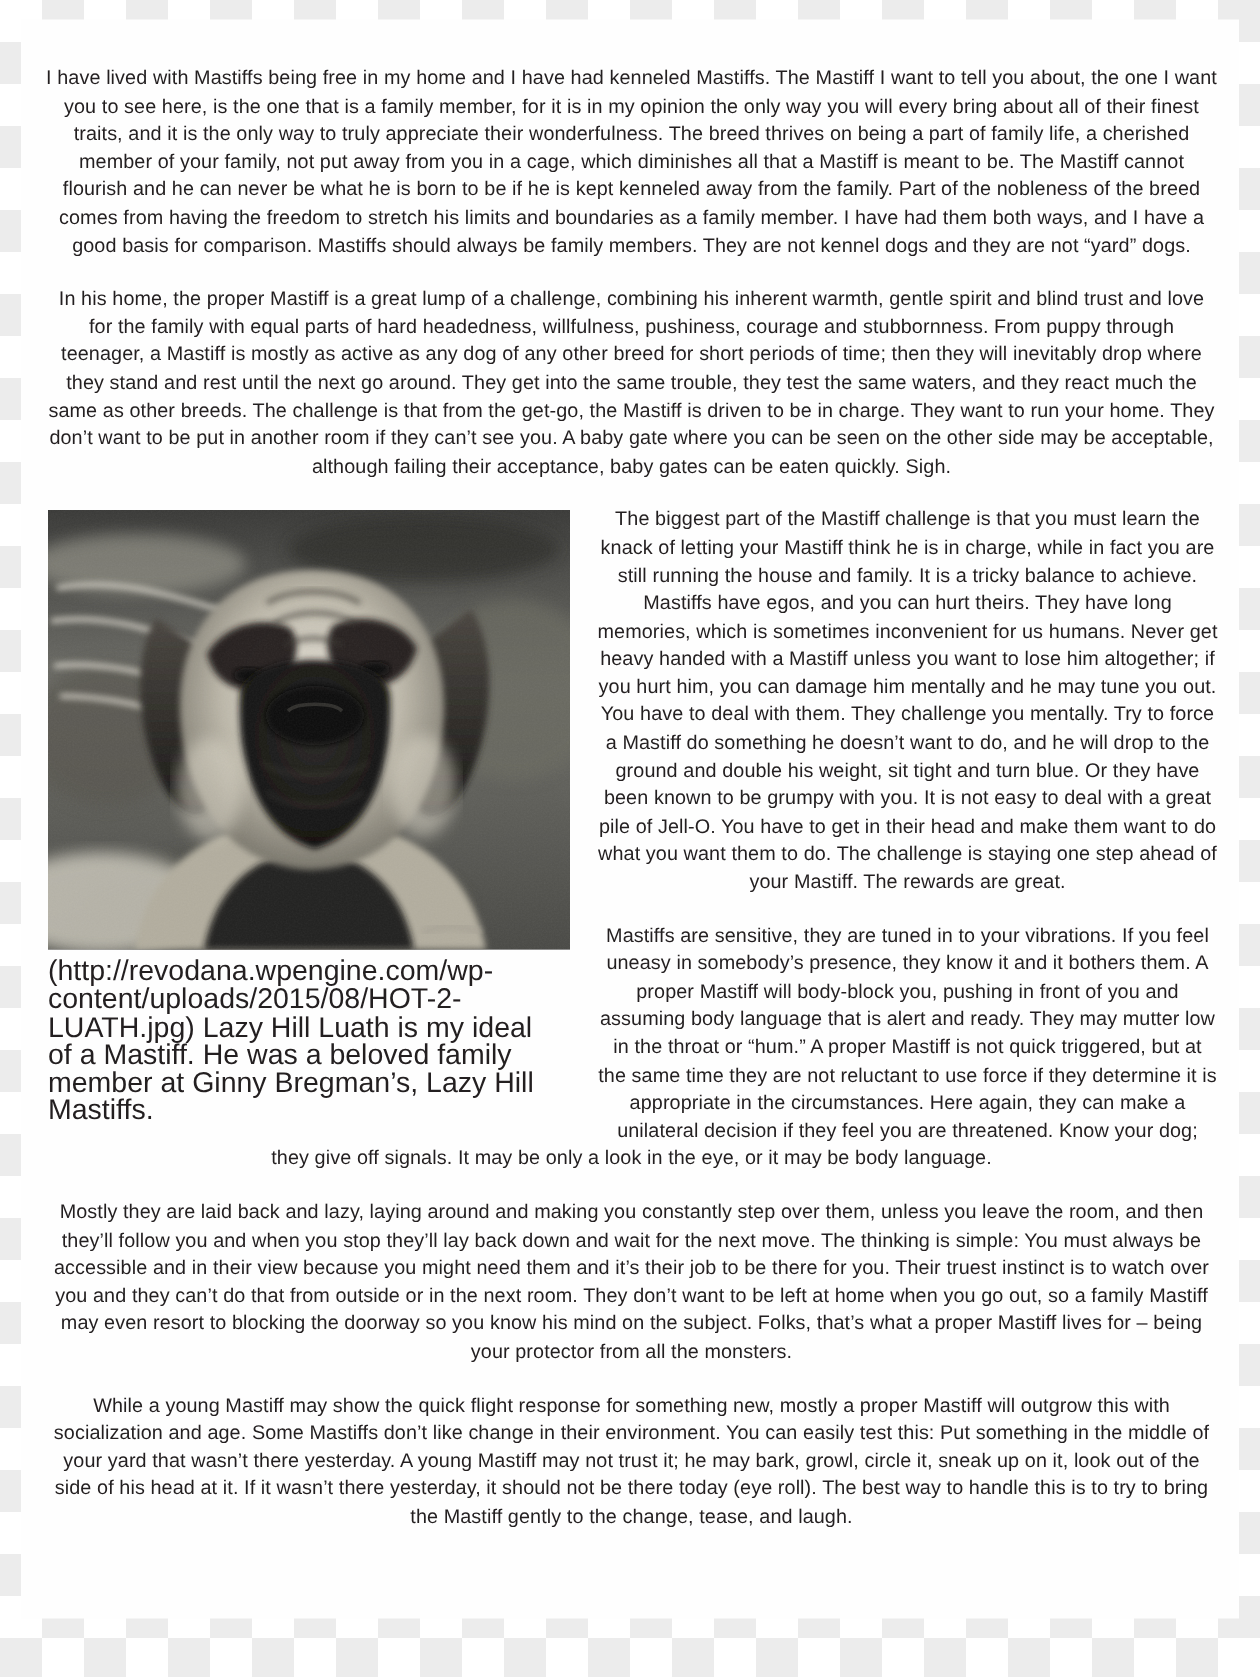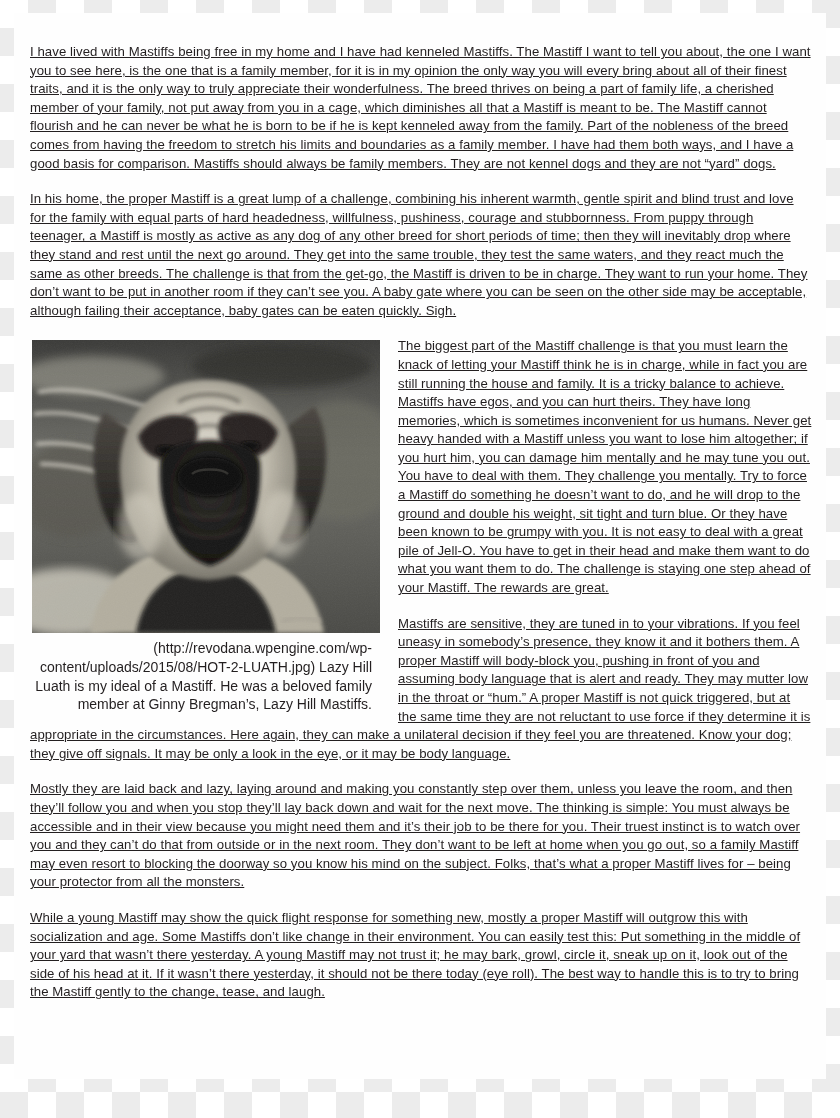--- a/index.html
+++ b/index.html
@@ -36,47 +36,45 @@
     left: 16px;
     top: 30px;
     width: 782px;
   }
 
   p.para {
     margin: 0 0 17px 0;
     font-size: 13.2px;
     line-height: 18.6px;
     color: #231f20;
-    text-align: left;
+    text-align: center;
     letter-spacing: 0.005em;
-    text-decoration: underline;
   }
 
   
   .figure {
     float: left;
     width: 352px;
     margin: 3px 14px 4px 2px;
   }
 
   .photo {
     width: 348px;
     height: 293px;
     display: block;
     border: 0;
     background: #4a4a4a;
   }
 
   .caption {
     margin: 6px 0 0 0;
-    font-size: 14px;
+    font-size: 19px;
     line-height: 18.6px;
     color: #231f20;
     width: 340px;
-    text-align: right;
   }
 
   .clearer { clear: both; }
 </style>
 </head>
 <body>
 
 <div id="page">
   <div class="doc">
 

